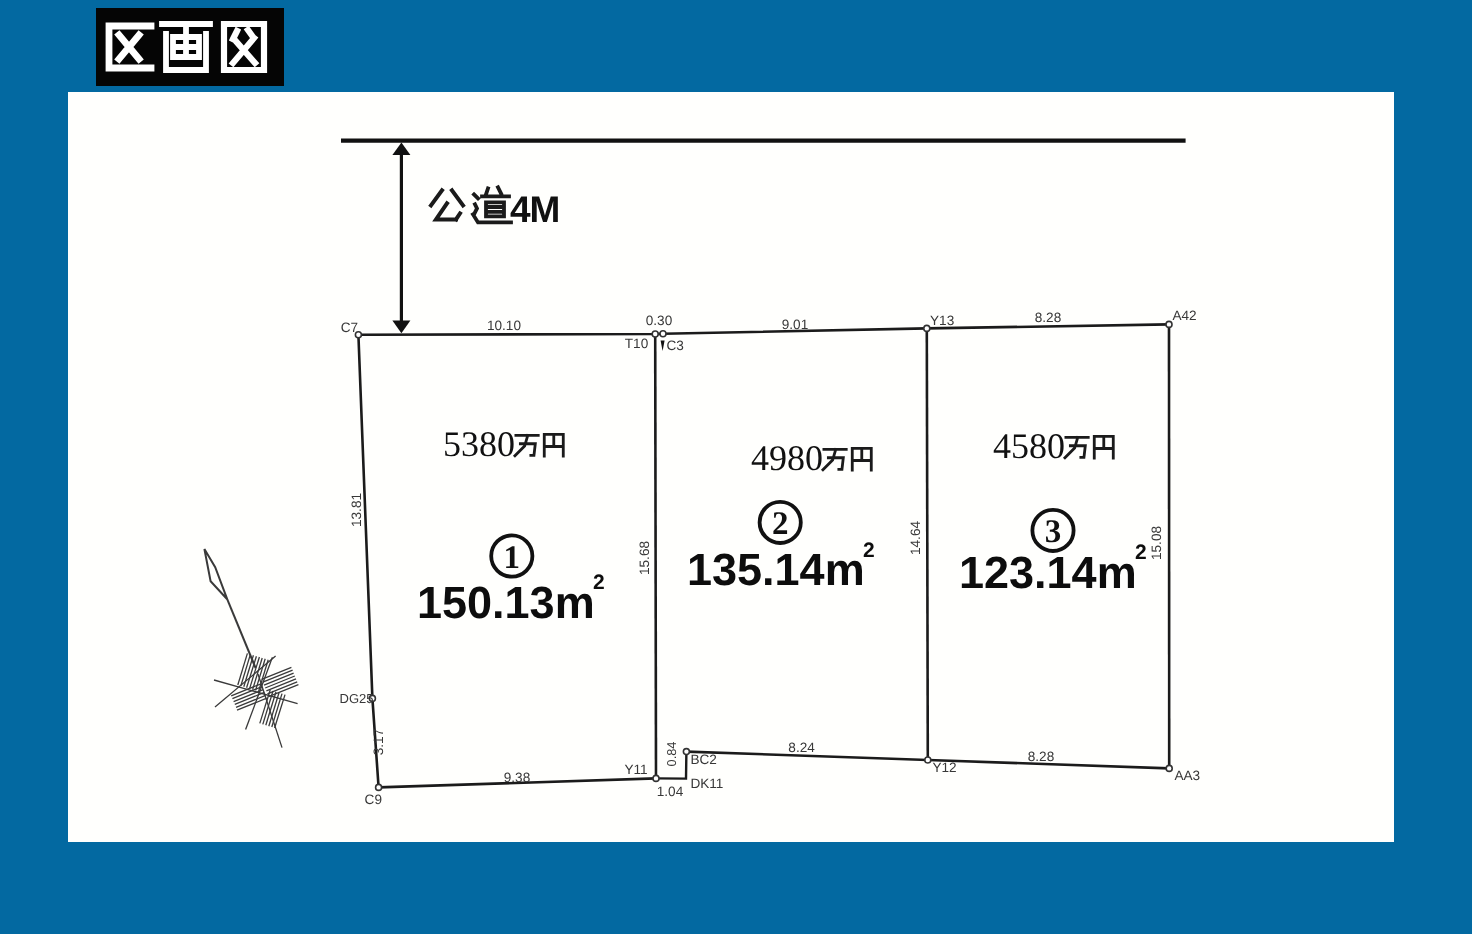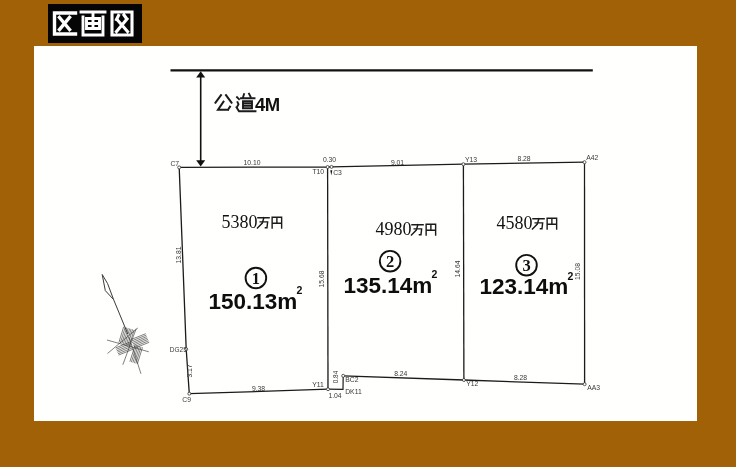--- a/index.html
+++ b/index.html
@@ -1,15 +1,15 @@
 <!DOCTYPE html>
 <html><head><meta charset="utf-8">
 <style>
 html,body{margin:0;padding:0;}
-#page{position:relative;width:736px;height:467px;background:#a16207;overflow:hidden;}
+#page{position:relative;width:736px;height:467px;background:#0369a1;overflow:hidden;}
 #white{position:absolute;left:34px;top:46px;width:663px;height:375px;background:#fffffd;}
 #titlebox{position:absolute;left:48px;top:4px;width:94px;height:39px;background:#050505;}
 #ovl{position:absolute;left:0;top:0;}
 </style></head>
 <body>
 <div id="page">
   <div id="white"></div>
   <div id="titlebox"><svg width="94" height="39" viewBox="0 0 94 39">
         <g transform="translate(3.5,5.5) scale(1.0)">
           <path d="M24,3.5 L3,3.5 L3,24.5 L24,24.5 M8,8 L18,20 M18,8 L8,20" fill="none" stroke="#fff" stroke-width="3.4" stroke-linecap="square"></path>

